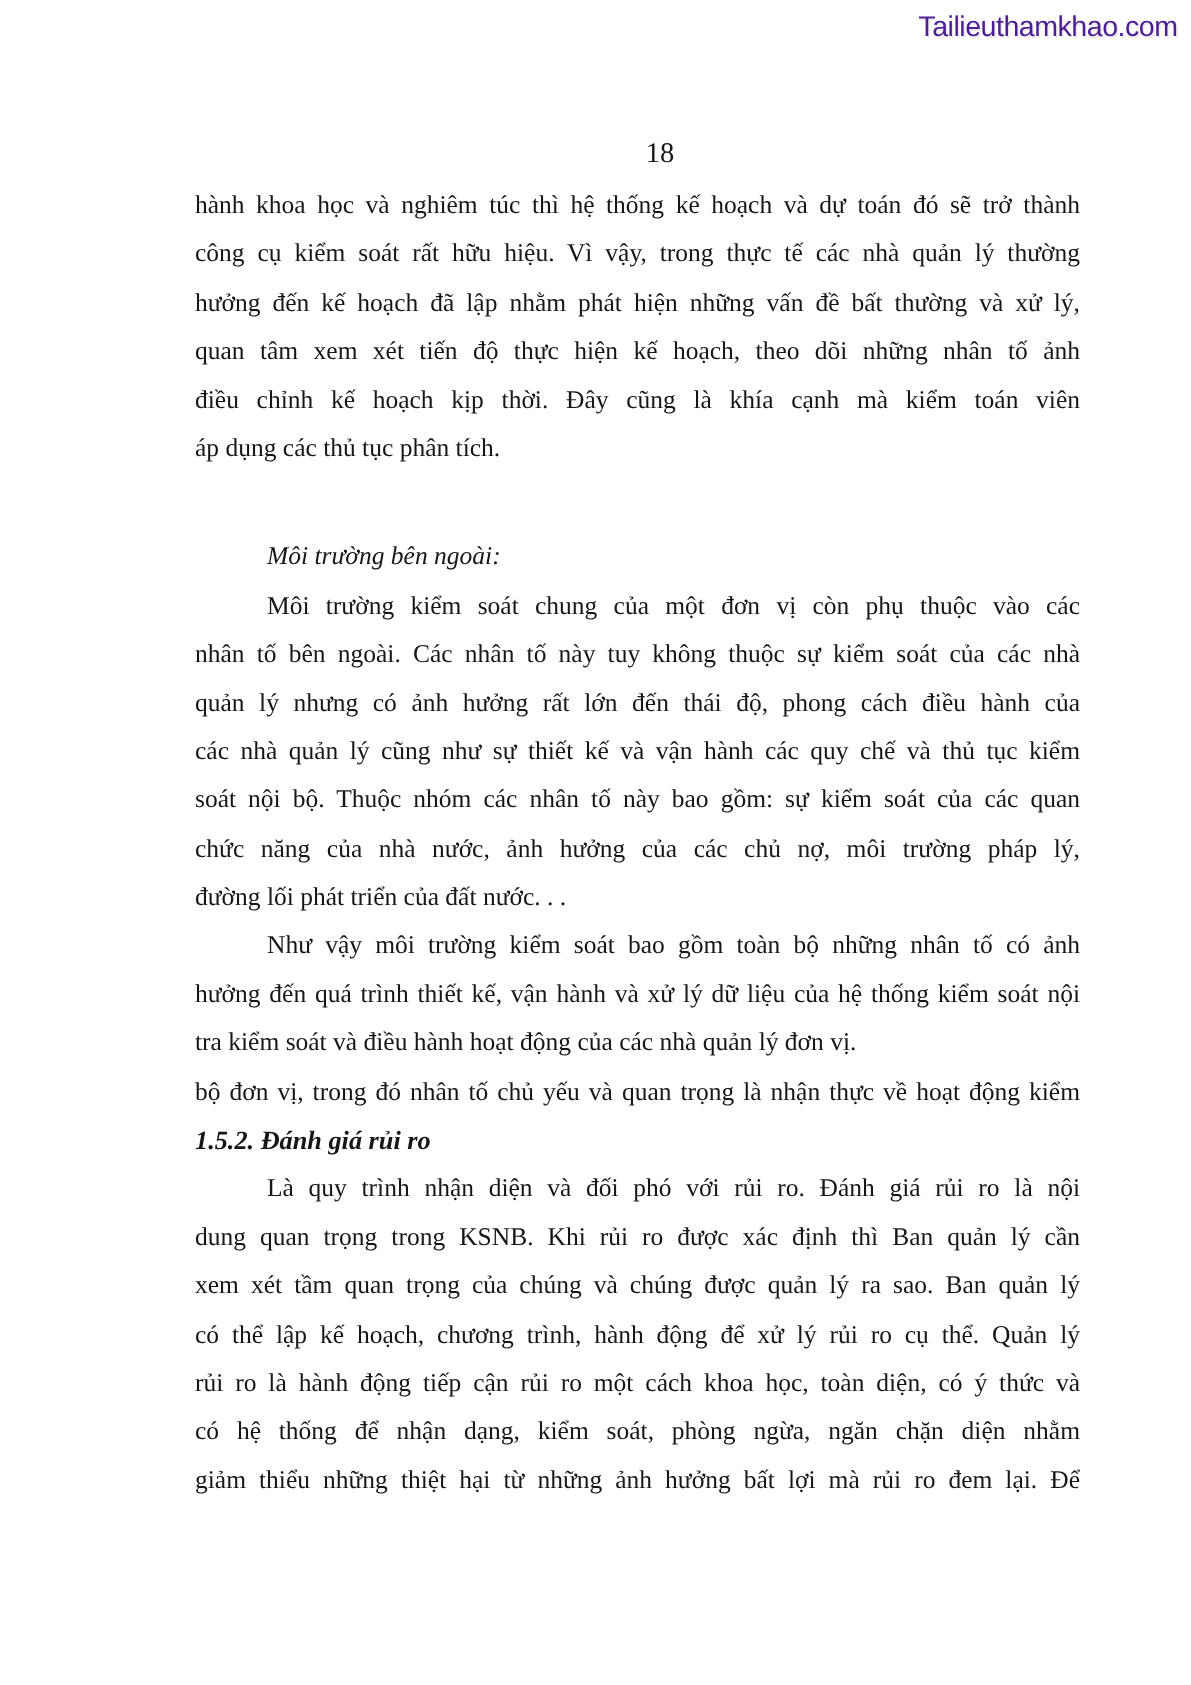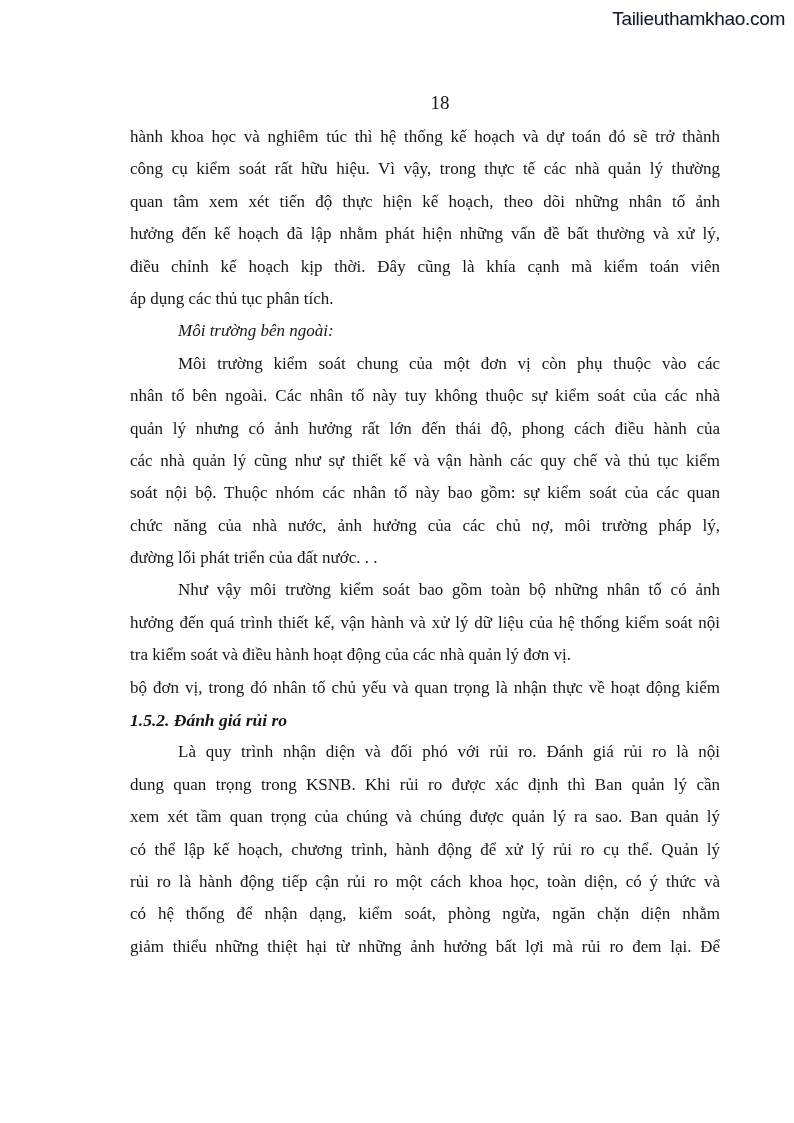--- a/index.html
+++ b/index.html
@@ -9,21 +9,21 @@
     background:#ffffff;
     overflow:hidden;
     font-family:"Liberation Serif",serif;
   }
   .watermark{
     position:absolute;
     top:8px;right:9px;
     font-family:"Liberation Sans",sans-serif;
     font-size:19px;
     letter-spacing:-0.3px;
-    color:#0f172a;
+    color:#4c1d95;
     text-shadow:1px 1px 0 #ececec;
   }
   .page-number{
     position:absolute;
     top:92px;left:145px;width:590px;
     text-align:center;
     font-size:19px;
     color:#161616;
     line-height:22px;
   }
@@ -36,37 +36,37 @@
   .line{
     height:32.4px;
     line-height:32.4px;
     text-align:justify;
     text-align-last:justify;
     overflow:hidden;
     white-space:nowrap0; 
   }
   .line.last{text-align-last:left;}
   .line.indent{text-indent:48px;}
-  .subheading .line{font-style:italic;}
+  .subheading .line{font-style:italic;margin-top:40px;}
   .heading .line{font-weight:700;font-style:italic;font-size:17.5px;}
 </style>
 </head>
 <body>
 
 <div class="page">
   <div class="watermark">Tailieuthamkhao.com</div>
 
   <div class="page-number">18</div>
 
   <div class="document-body">
       <div class="block paragraph">
         <div class="line">hành khoa học và nghiêm túc thì hệ thống kế hoạch và dự toán đó sẽ trở thành</div>
         <div class="line">công cụ kiểm soát rất hữu hiệu. Vì vậy, trong thực tế các nhà quản lý thường</div>
+        <div class="line">hưởng đến kế hoạch đã lập nhằm phát hiện những vấn đề bất thường và xử lý,</div>
         <div class="line">quan tâm xem xét tiến độ thực hiện kế hoạch, theo dõi những nhân tố ảnh</div>
-        <div class="line">hưởng đến kế hoạch đã lập nhằm phát hiện những vấn đề bất thường và xử lý,</div>
         <div class="line">điều chỉnh kế hoạch kịp thời. Đây cũng là khía cạnh mà kiểm toán viên</div>
         <div class="line last">áp dụng các thủ tục phân tích.</div>
       </div>
       <div class="block subheading">
         <div class="line last indent">Môi trường bên ngoài:</div>
       </div>
       <div class="block paragraph">
         <div class="line indent">Môi trường kiểm soát chung của một đơn vị còn phụ thuộc vào các</div>
         <div class="line">nhân tố bên ngoài. Các nhân tố này tuy không thuộc sự kiểm soát của các nhà</div>
         <div class="line">quản lý nhưng có ảnh hưởng rất lớn đến thái độ, phong cách điều hành của</div>

